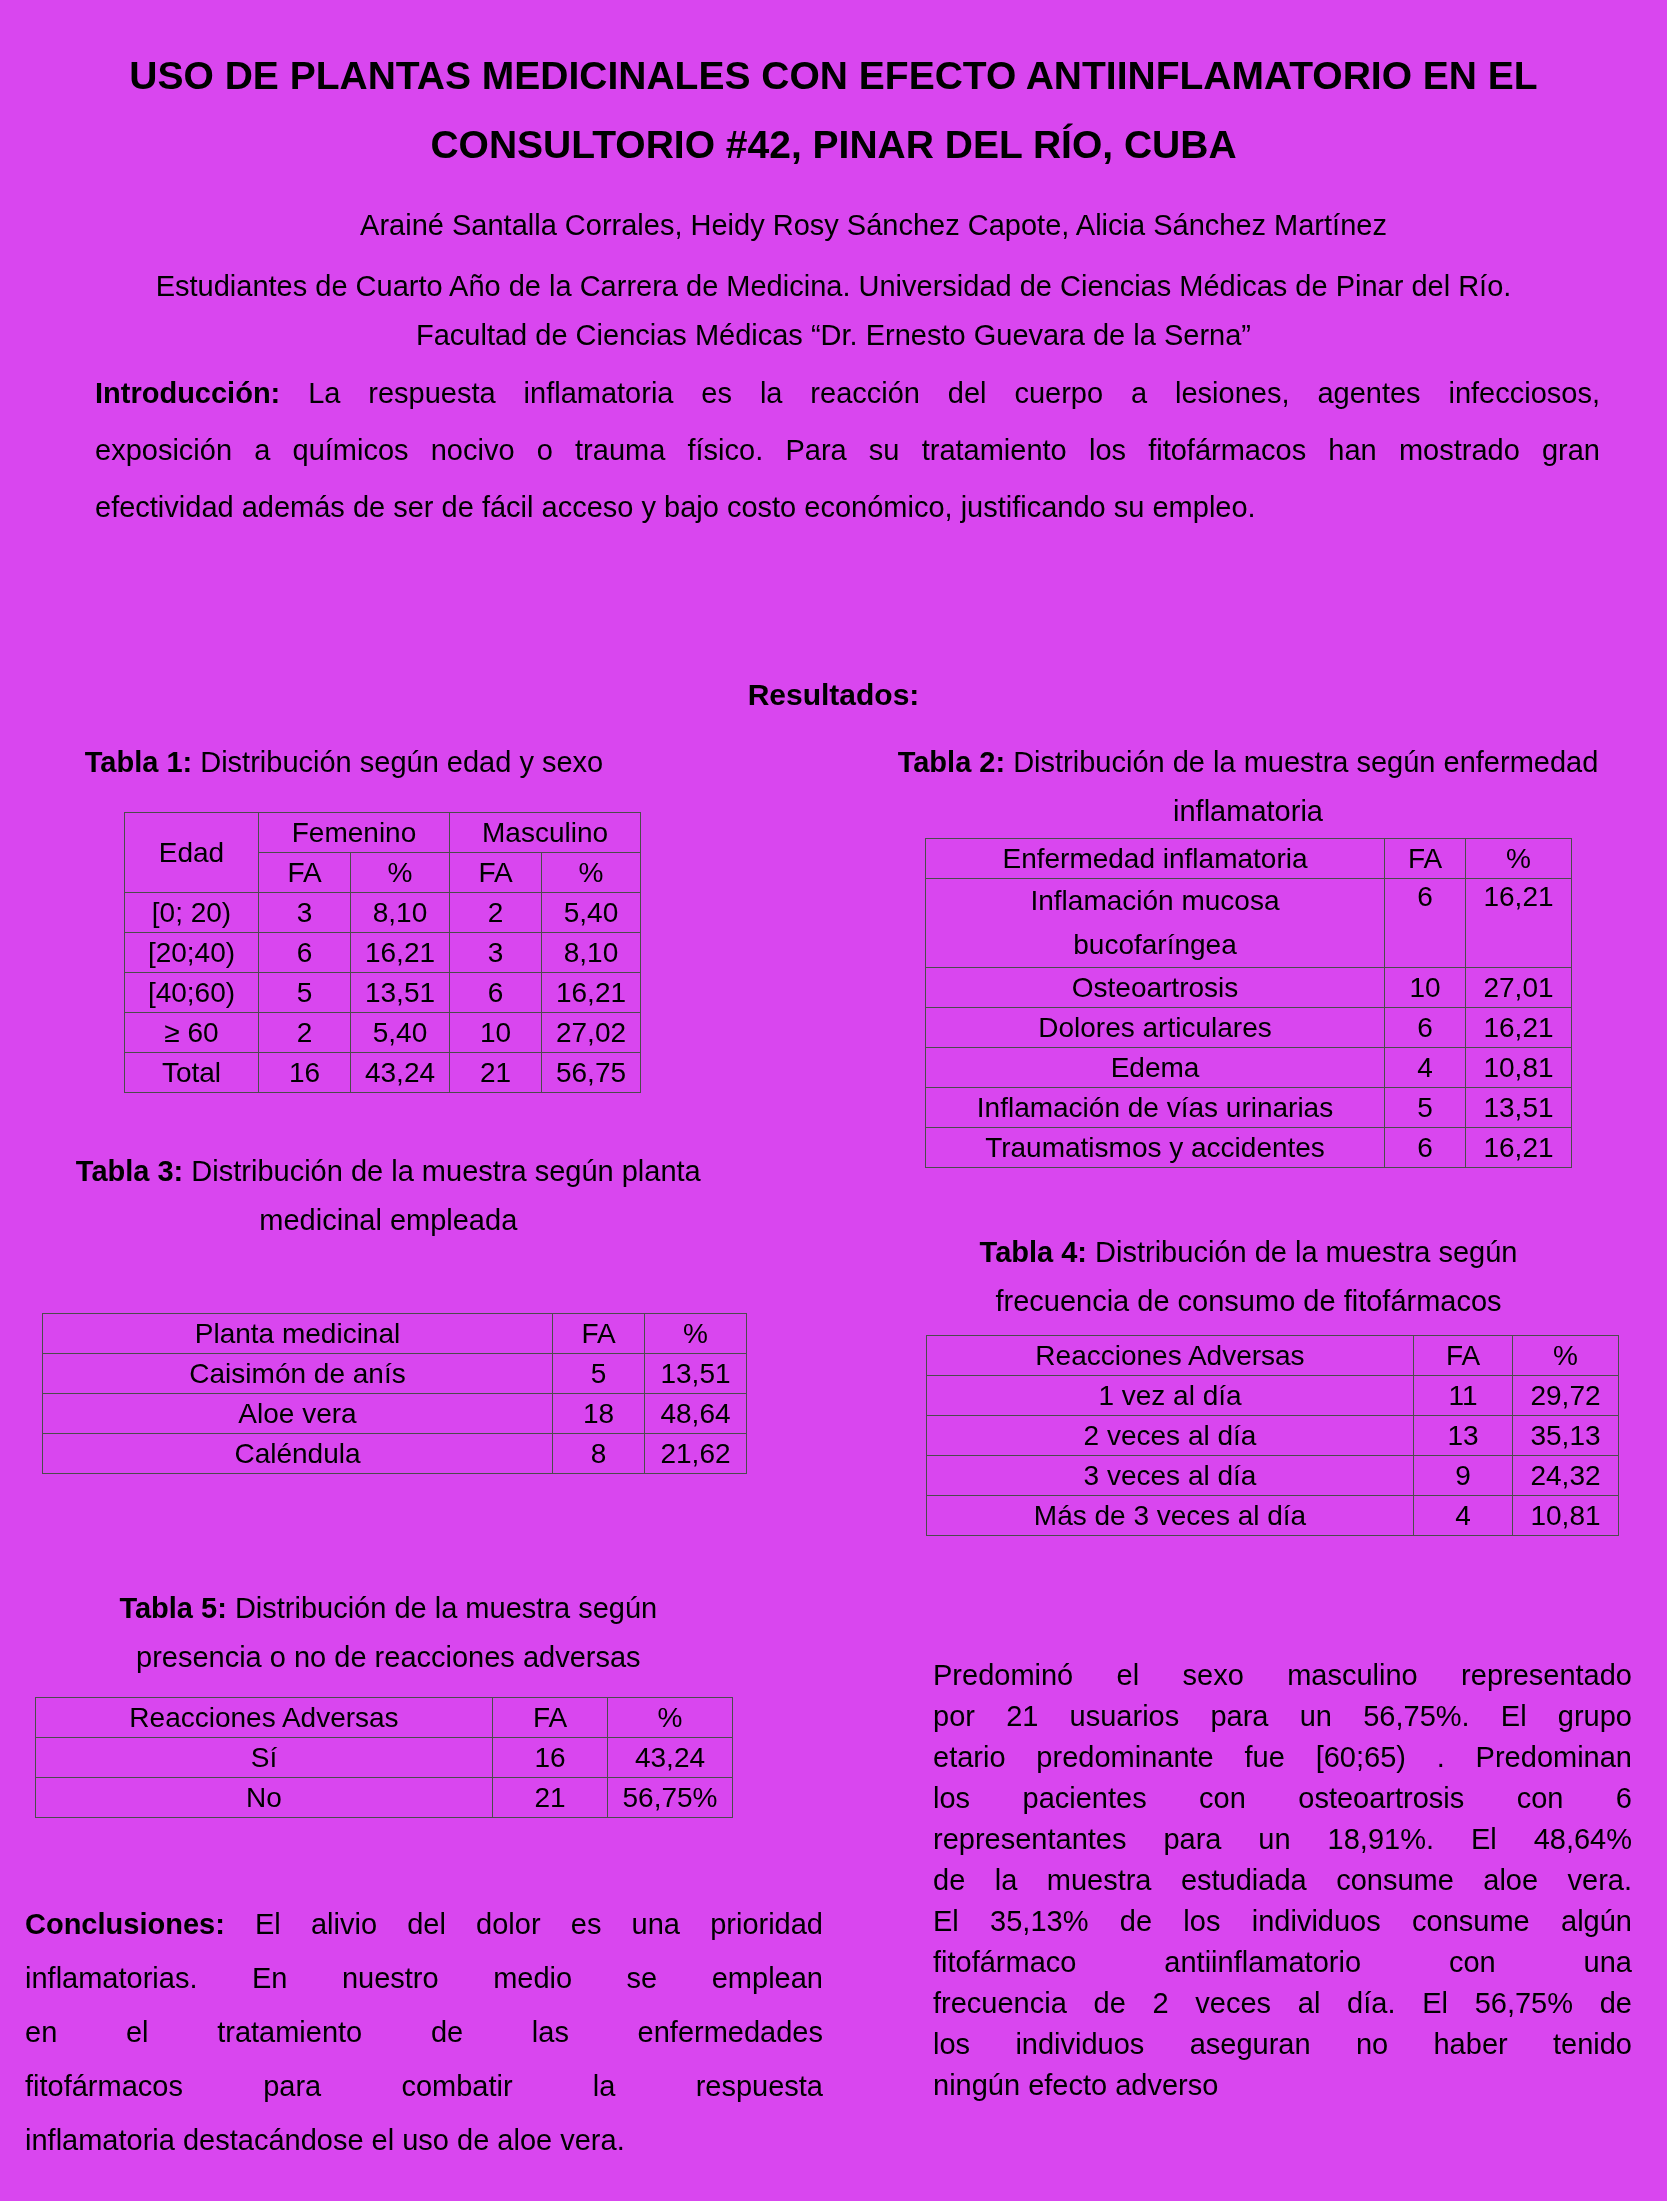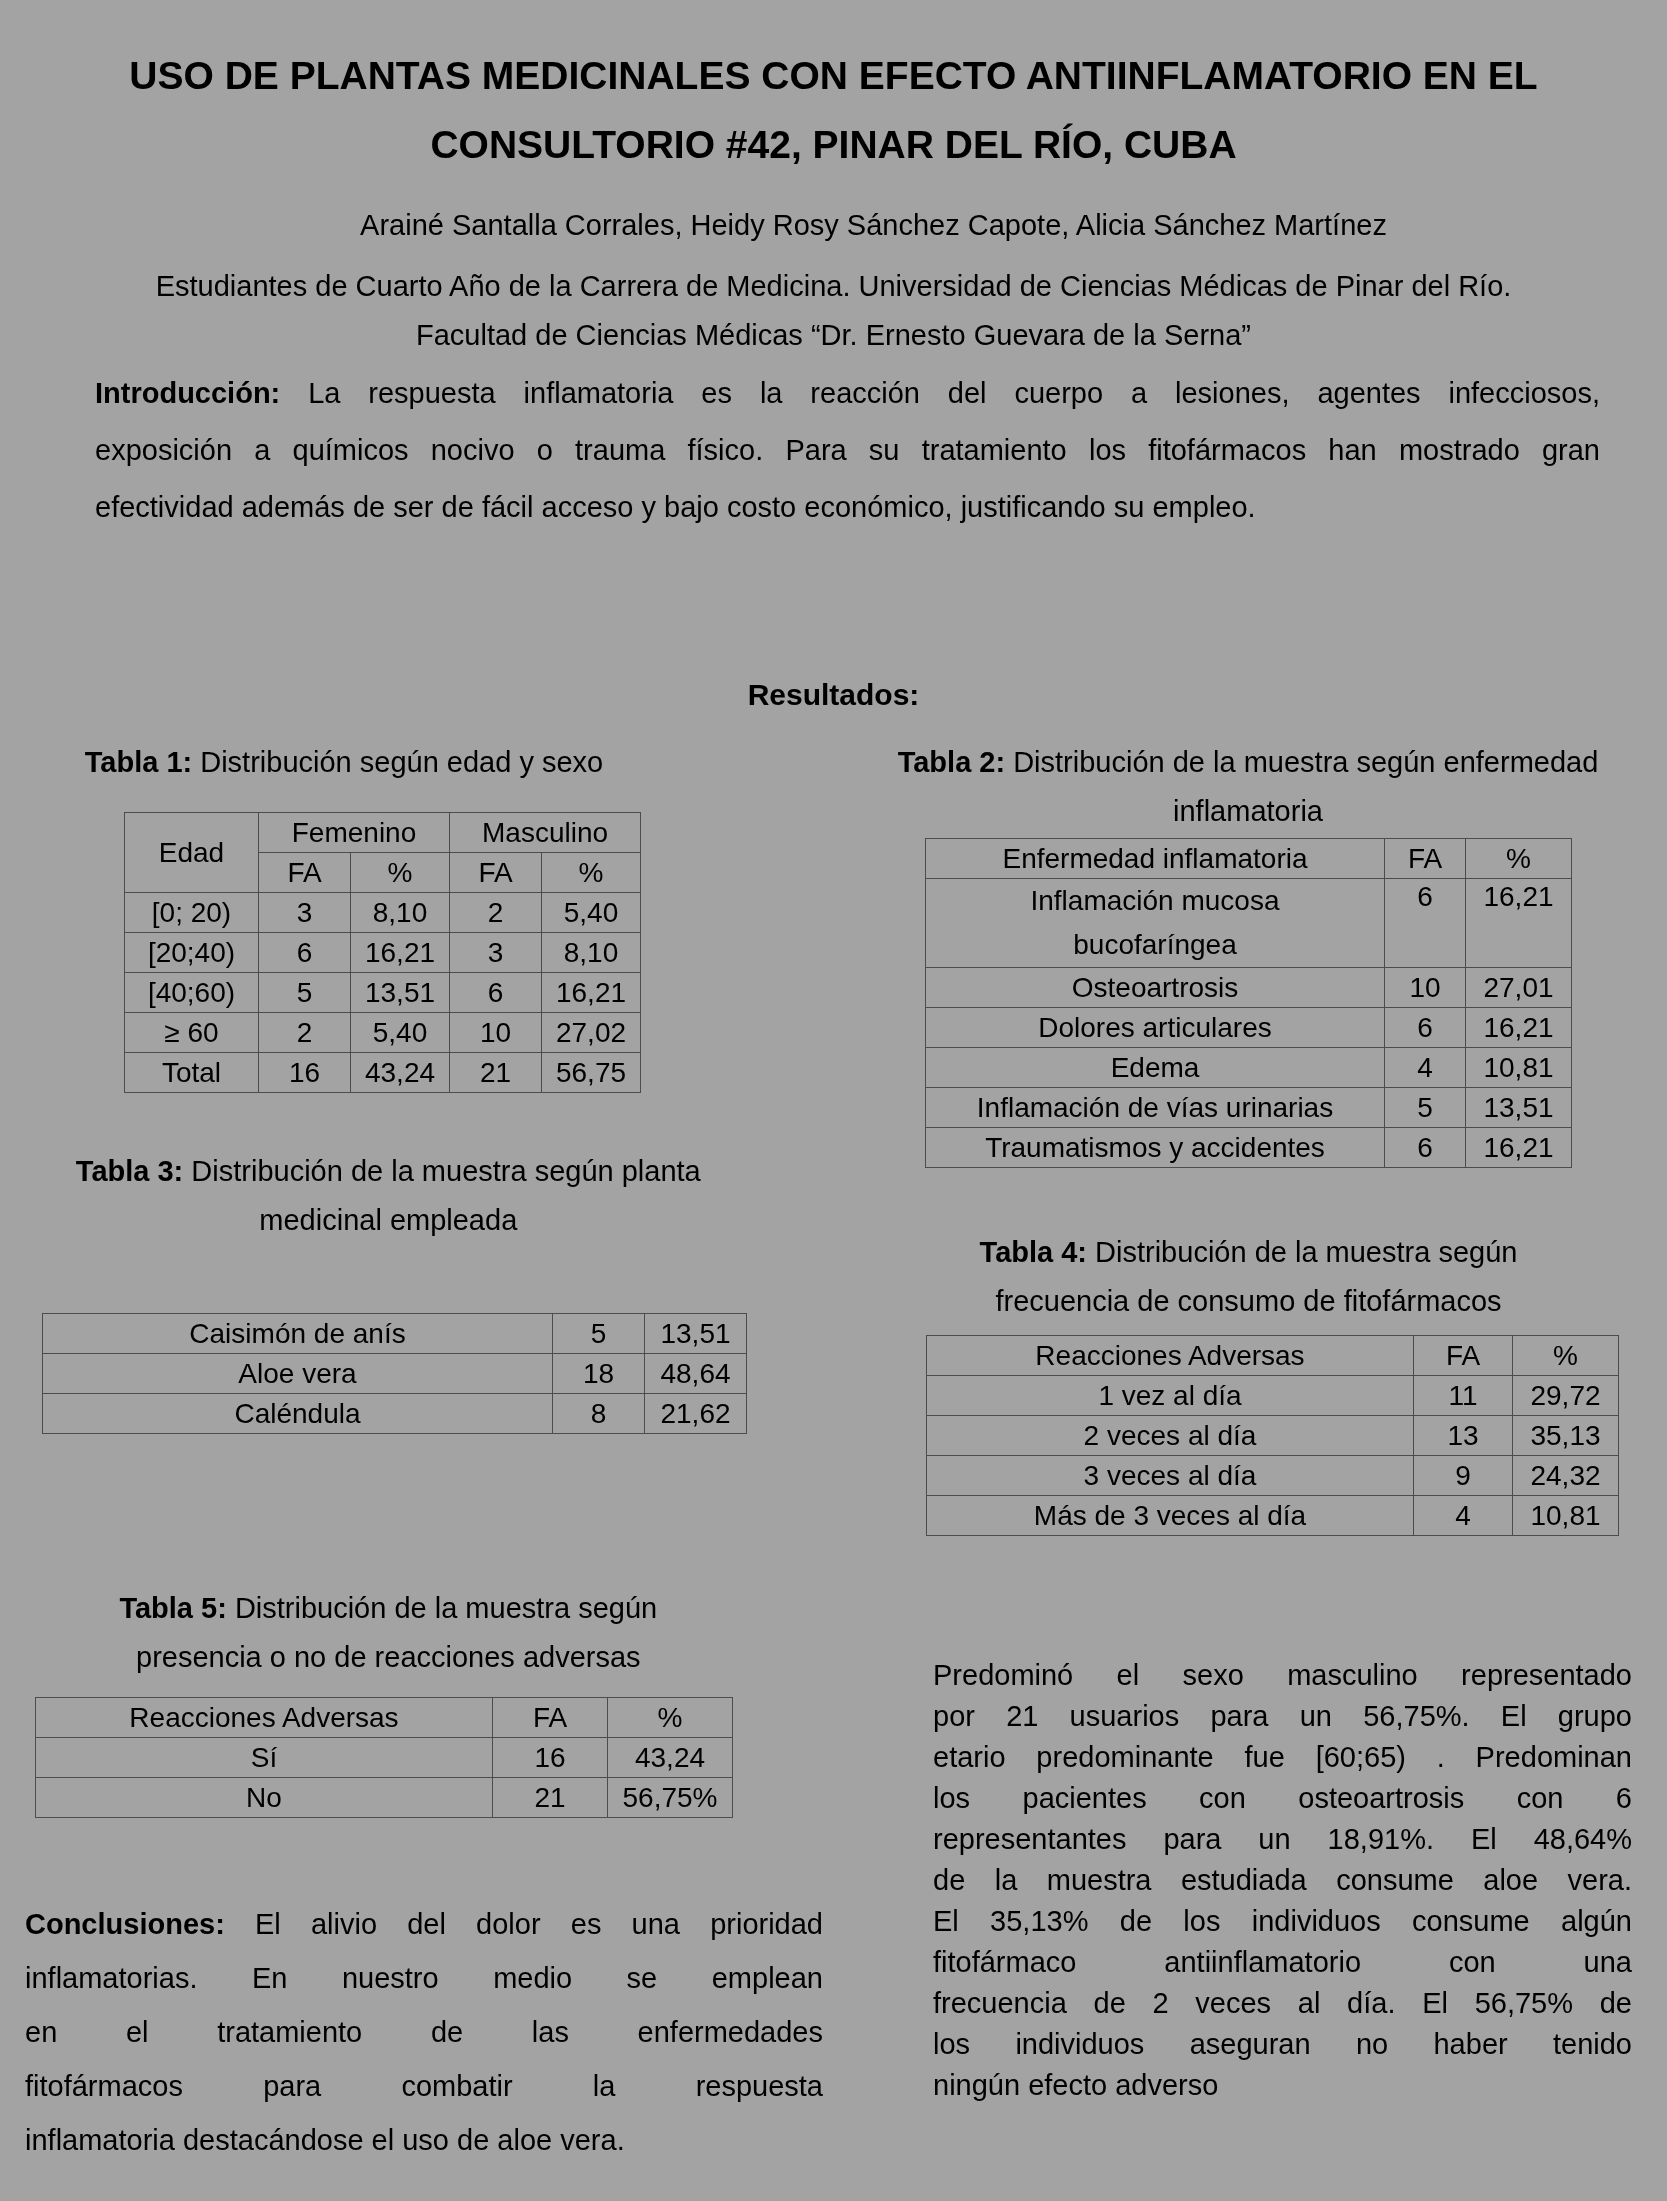--- a/index.html
+++ b/index.html
@@ -1,17 +1,17 @@
 <!DOCTYPE html>
 <html style="font-size:14px"><head>
 <meta charset="utf-8">
 <style>
   html,body { margin:0; padding:0; background:#ffffff; }
   .page {
-    position:relative; width:1667px; height:2201px; background:#a3a3a3;
+    position:relative; width:1667px; height:2201px; background:#d946ef;
     color:#000; font-family:"Liberation Sans", sans-serif; overflow:hidden;
   }
   .nowrap { white-space:nowrap; }
 
   .doc-title {
     position:absolute; top:41px; left:0; width:100%;
     font-size:39px; font-weight:bold; line-height:69px; text-align:center;
   }
   .authors {
     position:absolute; top:209px; left:0; width:100%;
@@ -209,20 +209,25 @@
     <div class="nowrap"><b>Tabla 3:</b> <span>Distribución de la muestra según planta</span></div>
     <div class="nowrap">medicinal empleada</div>
   </div>
   <table class="doc t3-table">
     <colgroup>
         <col style="width:510px">
         <col style="width:92px">
         <col style="width:102px">
       </colgroup>
     <tbody>
+        <tr>
+      <td>Planta medicinal</td>
+      <td>FA</td>
+      <td>%</td>
+    </tr>
     <tr>
       <td>Caisimón de anís</td>
       <td>5</td>
       <td>13,51</td>
     </tr>
     <tr>
       <td>Aloe vera</td>
       <td>18</td>
       <td>48,64</td>
     </tr>

